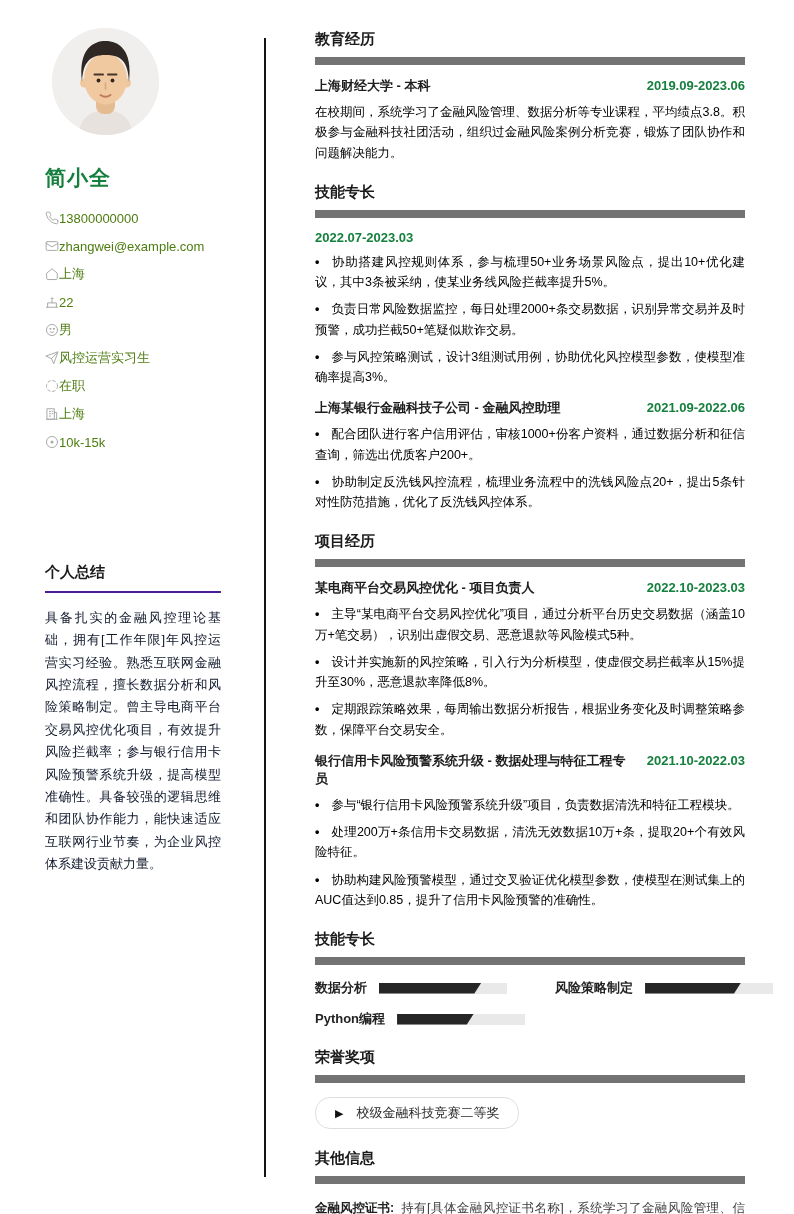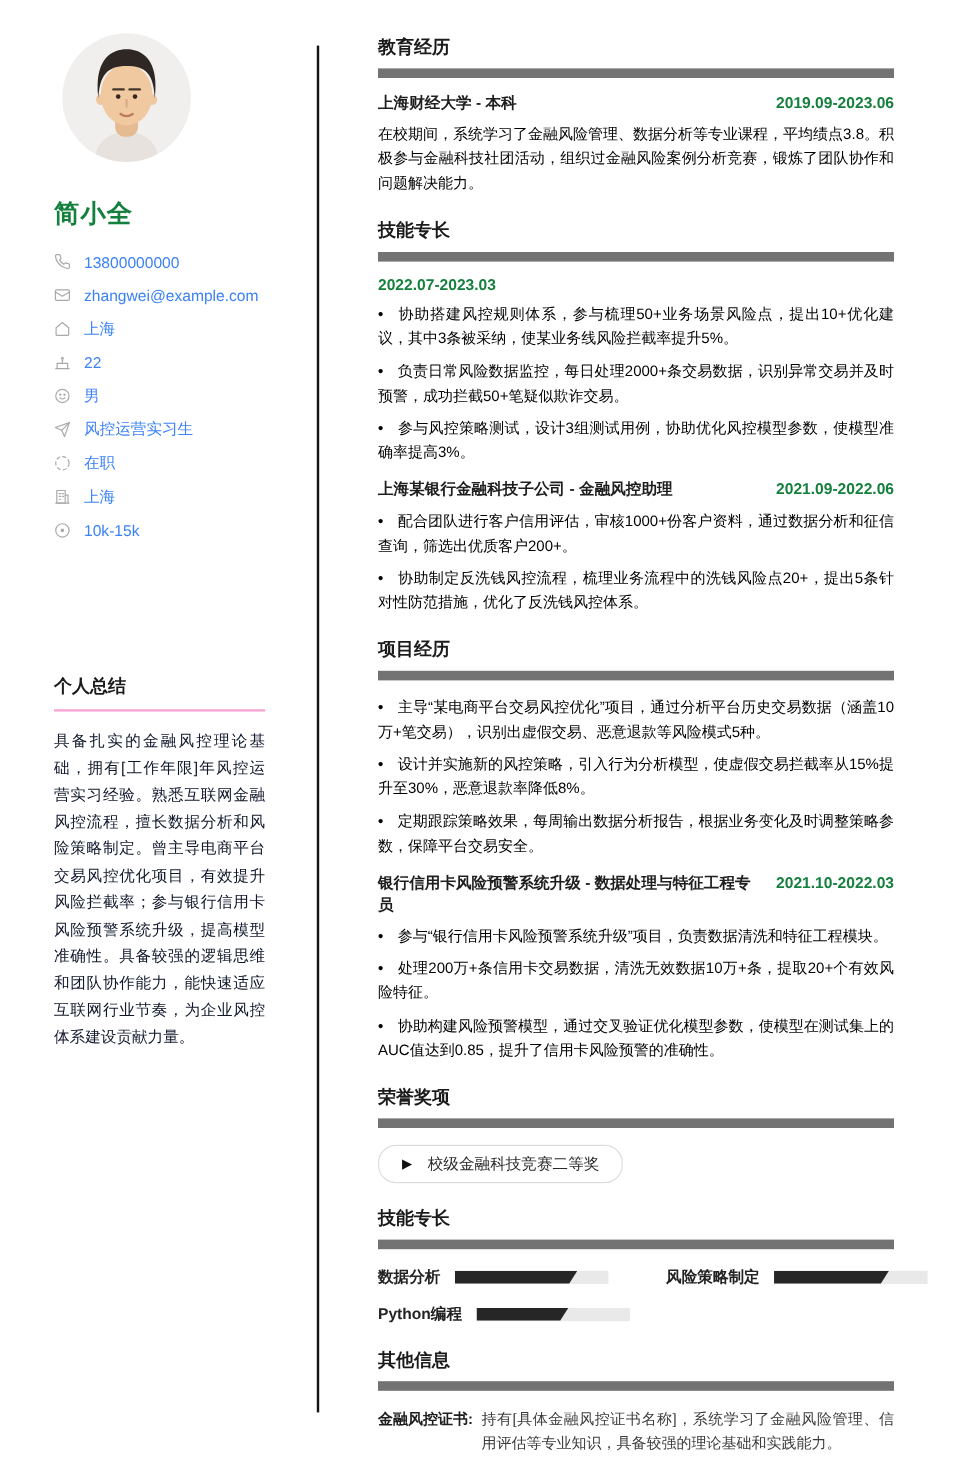--- a/index.html
+++ b/index.html
@@ -11,26 +11,26 @@
   }
   
   .sidebar { position: absolute; left: 45px; top: 28px; width: 176px; }
   .avatar {
     width: 107px; height: 107px; border-radius: 50%;
     overflow: hidden; margin-left: 7px; background: #f1efee;
   }
   .avatar svg { display: block; width: 100%; height: 100%; }
   .name { font-size: 21px; font-weight: 700; color: #15803d; margin-top: 29px; letter-spacing: 1px; }
   .contacts { list-style: none; margin-top: 17px; }
-  .contacts li { display: flex; align-items: center; gap: 11px; margin-bottom: 10px; height: 18px; font-size: 13px; color: #3b82f6; }
+  .contacts li { display: flex; align-items: center; margin-bottom: 10px; height: 18px; font-size: 13px; color: #4d7c0f; }
   .contacts .cicon { width: 14px; height: 14px; flex: none; color: #a9a9a9; display: inline-flex; }
   .contacts .cicon svg { width: 14px; height: 14px; }
   .side-title {
     font-size: 15px; font-weight: 700; color: #1b1b1b;
-    margin-top: 112px; padding-bottom: 9px; border-bottom: 2px solid #f9a8d4;
+    margin-top: 112px; padding-bottom: 9px; border-bottom: 2px solid #4c1d95;
   }
   .summary { font-size: 13px; line-height: 1.72; color: #0f172a; margin-top: 14px; text-align: justify; }
   
   .divider { position: absolute; left: 264px; top: 38px; width: 2px; height: 1139px; background: #131313; }
   
   .main { position: absolute; left: 315px; top: 30px; width: 430px; }
   .sec { margin-bottom: 20px; }
   .sec-title {
     font-size: 15px; font-weight: 700; color: #1b1b1b;
     padding-bottom: 8px; border-bottom: 8px solid #737373;
@@ -209,69 +209,73 @@
               <span class="entry-title">上海某银行金融科技子公司 - 金融风控助理</span>
               <span class="entry-date">2021.09-2022.06</span>
             </div>
             <p class="bullet">配合团队进行客户信用评估，审核1000+份客户资料，通过数据分析和征信查询，筛选出优质客户200+。</p>
             <p class="bullet">协助制定反洗钱风控流程，梳理业务流程中的洗钱风险点20+，提出5条针对性防范措施，优化了反洗钱风控体系。</p>
           </div>
         </section>
         <section class="sec">
           <h2 class="sec-title">项目经历</h2>
           <div class="entry">
+            <div class="entry-head">
+              <span class="entry-title">某电商平台交易风控优化 - 项目负责人</span>
+              <span class="entry-date">2022.10-2023.03</span>
+            </div>
             <p class="bullet">主导“某电商平台交易风控优化”项目，通过分析平台历史交易数据（涵盖10万+笔交易），识别出虚假交易、恶意退款等风险模式5种。</p>
             <p class="bullet">设计并实施新的风控策略，引入行为分析模型，使虚假交易拦截率从15%提升至30%，恶意退款率降低8%。</p>
             <p class="bullet">定期跟踪策略效果，每周输出数据分析报告，根据业务变化及时调整策略参数，保障平台交易安全。</p>
           </div>
           <div class="entry">
             <div class="entry-head">
               <span class="entry-title">银行信用卡风险预警系统升级 - 数据处理与特征工程专员</span>
               <span class="entry-date">2021.10-2022.03</span>
             </div>
             <p class="bullet">参与“银行信用卡风险预警系统升级”项目，负责数据清洗和特征工程模块。</p>
             <p class="bullet">处理200万+条信用卡交易数据，清洗无效数据10万+条，提取20+个有效风险特征。</p>
             <p class="bullet">协助构建风险预警模型，通过交叉验证优化模型参数，使模型在测试集上的AUC值达到0.85，提升了信用卡风险预警的准确性。</p>
           </div>
         </section>
       </div>
+
+    <section class="sec">
+      <h2 class="sec-title">技能专长</h2>
+      <div class="skills-grid" id="skills-grid">
+          <div class="skill">
+            <span class="skill-label">数据分析</span>
+            <div class="bar">
+              <div class="bar-fill" style="width: 80%;"></div>
+            </div>
+          </div>
+          <div class="skill">
+            <span class="skill-label">风险策略制定</span>
+            <div class="bar">
+              <div class="bar-fill" style="width: 75%;"></div>
+            </div>
+          </div>
+          <div class="skill">
+            <span class="skill-label">Python编程</span>
+            <div class="bar">
+              <div class="bar-fill" style="width: 60%;"></div>
+            </div>
+          </div>
+        </div>
+    </section>
 
     <section class="sec">
       <h2 class="sec-title">荣誉奖项</h2>
       <div class="badges" id="badges"><span class="badge">
             <span class="play">▶</span>
             <span>校级金融科技竞赛二等奖</span>
           </span></div>
     </section>
 
     <section class="sec">
-      <h2 class="sec-title">技能专长</h2>
-      <div class="skills-grid" id="skills-grid">
-          <div class="skill">
-            <span class="skill-label">数据分析</span>
-            <div class="bar">
-              <div class="bar-fill" style="width: 80%;"></div>
-            </div>
-          </div>
-          <div class="skill">
-            <span class="skill-label">风险策略制定</span>
-            <div class="bar">
-              <div class="bar-fill" style="width: 75%;"></div>
-            </div>
-          </div>
-          <div class="skill">
-            <span class="skill-label">Python编程</span>
-            <div class="bar">
-              <div class="bar-fill" style="width: 60%;"></div>
-            </div>
-          </div>
-        </div>
-    </section>
-
-    <section class="sec">
       <h2 class="sec-title">其他信息</h2>
       <div id="other-items">
           <div class="other-item">
             <span class="other-label">金融风控证书:</span>
             <span class="other-text">持有[具体金融风控证书名称]，系统学习了金融风险管理、信用评估等专业知识，具备较强的理论基础和实践能力。</span>
           </div>
         </div>
     </section>
   </main>
 

